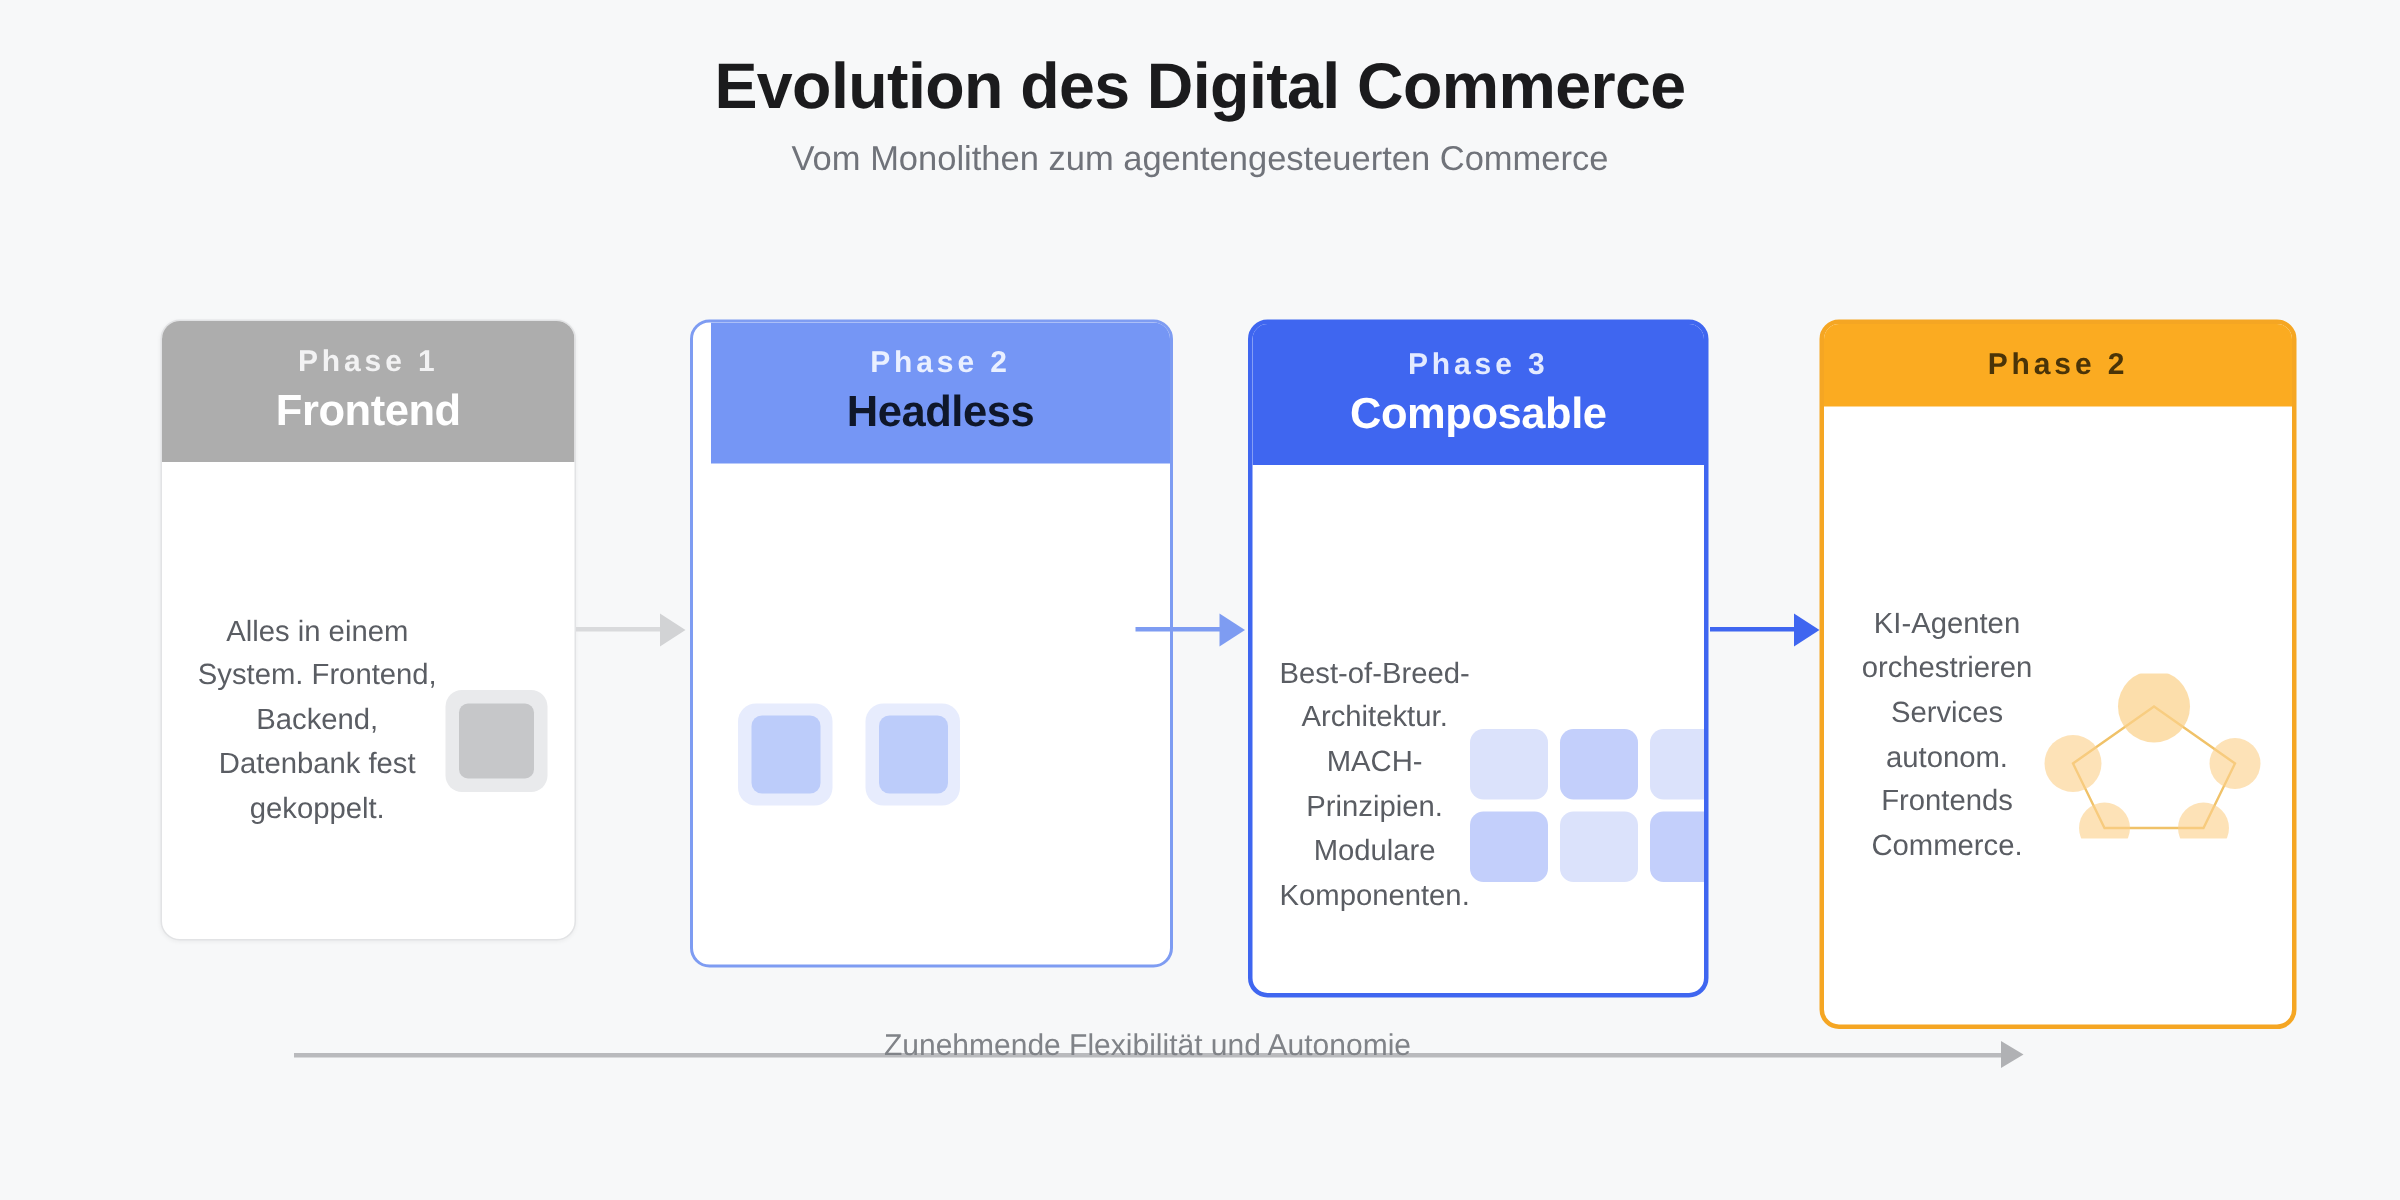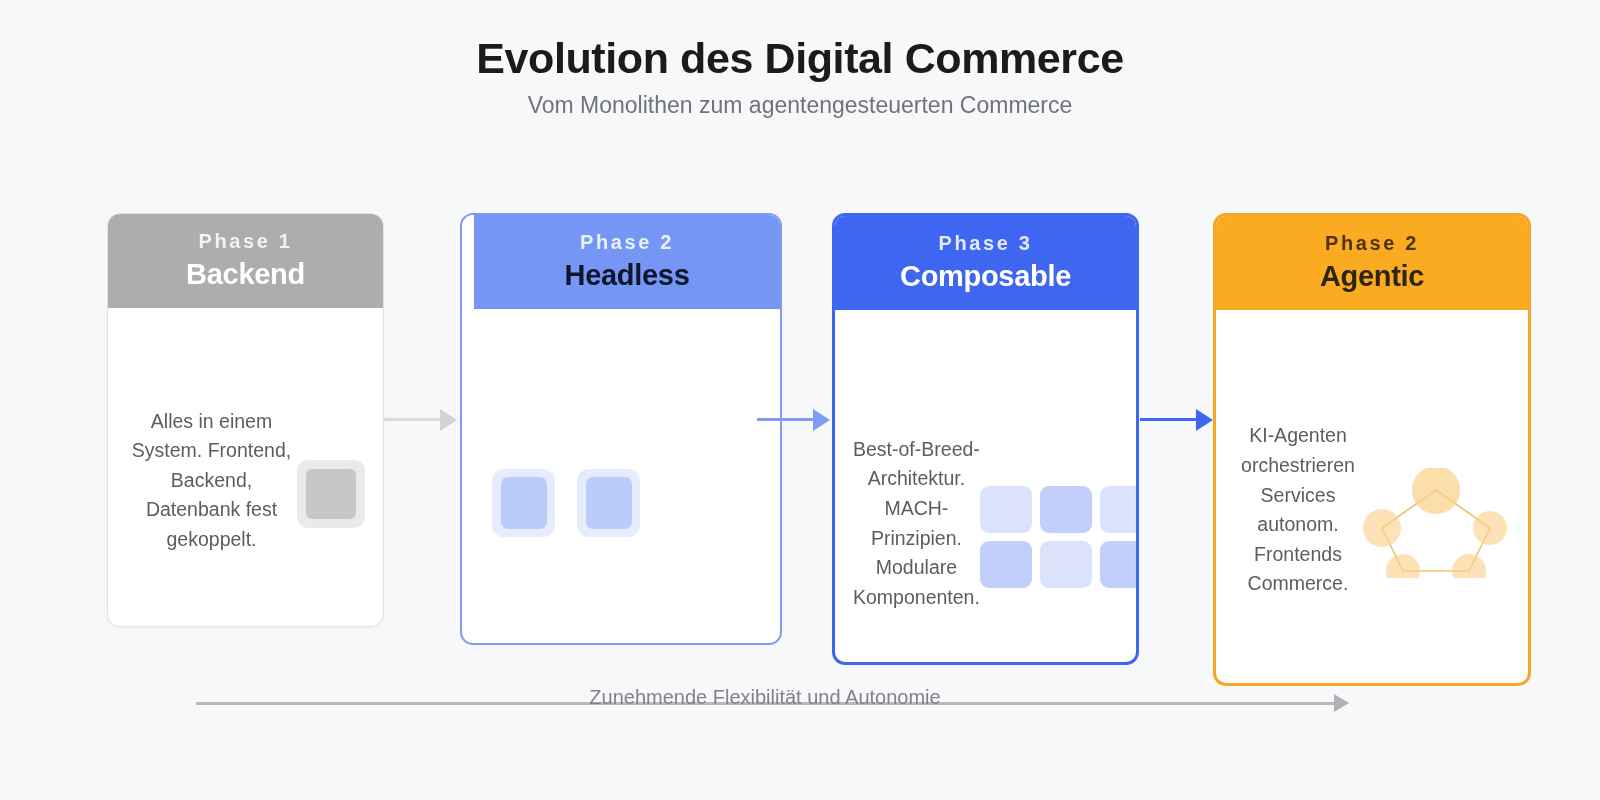--- a/index.html
+++ b/index.html
@@ -150,21 +150,21 @@
 <div id="stage">
 
   <div id="header">
     <div id="title">Evolution des Digital Commerce</div>
     <div id="subtitle">Vom Monolithen zum agentengesteuerten Commerce</div>
   </div>
 
   <div class="card" id="card-1">
     <div class="card-head">
       <div class="phase-label">Phase 1</div>
-      <div class="phase-name">Backend</div>
+      <div class="phase-name">Frontend</div>
     </div>
     <div class="card-body">
       <div class="desc">Alles in einem System. Frontend, Backend, Datenbank fest gekoppelt.</div>
       <div class="visual">
         <div class="mono-box">
             <i></i>
           </div>
       </div>
     </div>
   </div>
@@ -204,21 +204,20 @@
           <i class="cg-a"></i>
           <i class="cg-b"></i>
         </div>
       </div>
     </div>
   </div>
 
   <div class="card" id="card-4">
     <div class="card-head">
       <div class="phase-label">Phase 2</div>
-      <div class="phase-name">Agentic</div>
     </div>
     <div class="card-body">
       <div class="desc">KI-Agenten orchestrieren Services autonom. Frontends Commerce.</div>
       <div class="visual">
         <div class="agent-net">
           <svg width="148" height="110" viewBox="0 0 148 110" xmlns="http://www.w3.org/2000/svg">
             <polygon points="74,22 128,60 107,103 41,103 20,60" fill="none" stroke="#f0c269" stroke-width="1.6"></polygon>
             <circle cx="74" cy="22" r="24" fill="#fbd18a" opacity="0.72"></circle>
             <circle cx="128" cy="60" r="17" fill="#fbd18a" opacity="0.62"></circle>
             <circle cx="107" cy="103" r="17" fill="#fbd18a" opacity="0.62"></circle>

